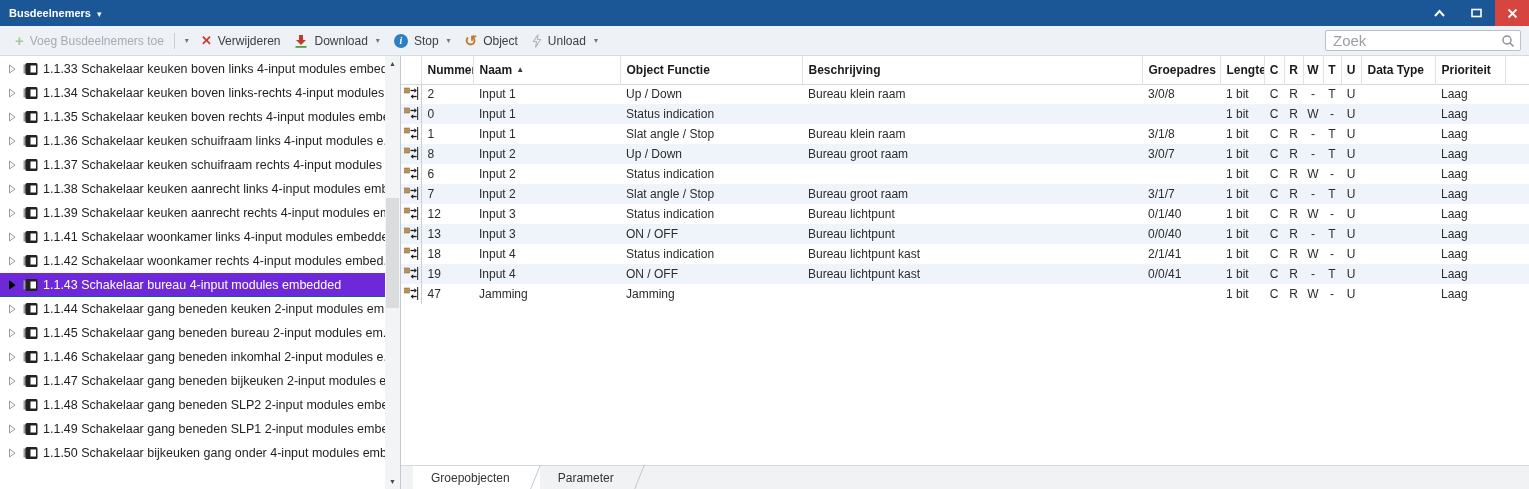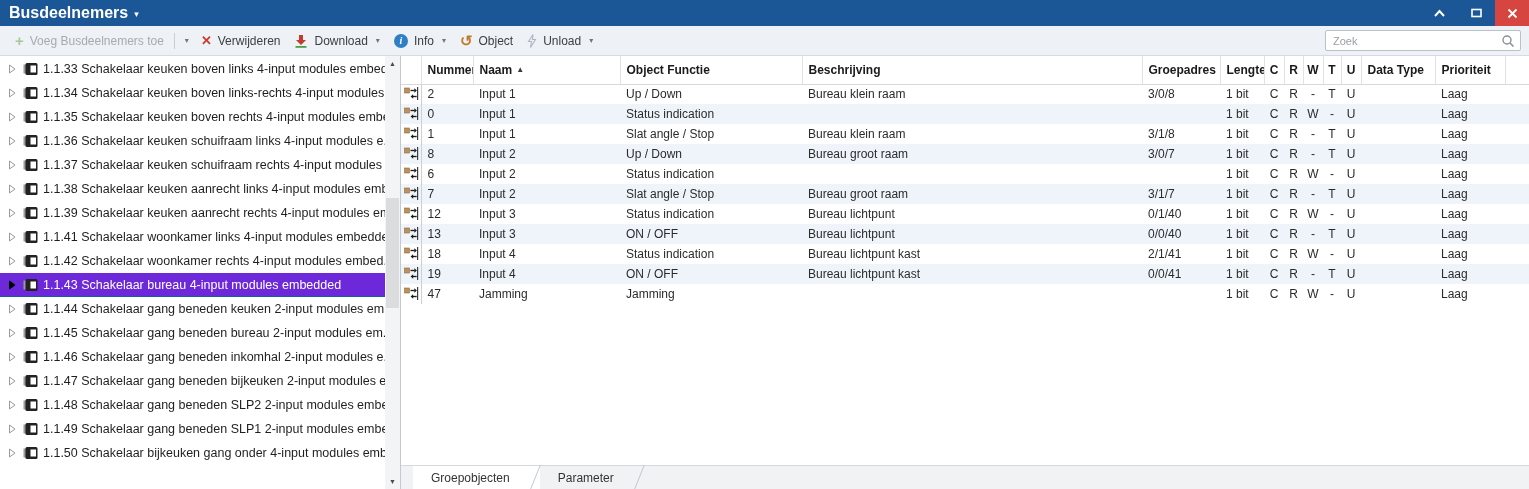--- a/index.html
+++ b/index.html
@@ -5,21 +5,21 @@
   * { box-sizing: border-box; }
   html,body { margin:0; padding:0; }
   body {
     width:1529px; height:489px; overflow:hidden; background:#fff;
     font-family:"Liberation Sans", sans-serif; font-size:12px; color:#2b2b2b;
     -webkit-font-smoothing:antialiased;
   }
   
   .titlebar { height:26px; background:#1b5796; display:flex; align-items:center; color:#fff; }
   .title-area { display:flex; align-items:center; gap:6px; padding-left:9px; cursor:default; }
-  .title-text { font-weight:bold; font-size:16px; }
+  .title-text { font-weight:bold; font-size:11px; }
   .title-caret { font-size:9px; margin-top:1px; }
   .win-controls { margin-left:auto; display:flex; height:26px; }
   .win-btn { width:37px; height:26px; display:flex; align-items:center; justify-content:center; }
   .win-btn.close { background:#d64540; width:34px; }
   
   .toolbar { height:30px; background:#eef2f7; border-bottom:1px solid #d5dbe2;
     display:flex; align-items:center; padding:0 8px; }
   .tb-btn { display:flex; align-items:center; gap:6px; height:24px; padding:0 7px;
     color:#3b4045; white-space:nowrap; }
   .tb-btn .glyph { font-weight:bold; }
@@ -30,21 +30,21 @@
   .glyph-reset { color:#c27b2c; font-size:15px; line-height:1; font-weight:bold; }
   .info-circle { width:14px; height:14px; border-radius:50%; background:#2f7fc4; color:#fff;
     display:flex; align-items:center; justify-content:center; font-size:10px; font-weight:bold;
     font-family:"Liberation Serif", serif; font-style:italic; }
   .caret { font-size:8px; color:#6f7780; margin-left:2px; }
   .tb-sep { width:1px; height:16px; background:#c9ced5; margin:0 3px; }
   .dd-only { padding:0 5px; }
   .searchbox { margin-left:auto; width:196px; height:21px; background:#fff;
     border:1px solid #b9c1cb; border-radius:2px; display:flex; align-items:center; padding:0 5px; }
   .searchbox input { border:none; outline:none; flex:1; font-family:"Liberation Sans",sans-serif;
-    font-size:11px; color:#333; background:transparent; min-width:0; }
+    font-size:15px; color:#333; background:transparent; min-width:0; }
   .searchbox input::placeholder { color:#9aa0a6; }
   
   .content { display:flex; height:433px; }
   .tree-panel { width:401px; border-right:1px solid #c3c9d0; position:relative; background:#fff; flex:none; }
   .tree { position:absolute; left:0; top:0; right:15px; bottom:0; padding-top:1px; overflow:hidden; }
   .tree-item { height:24px; display:flex; align-items:center; padding-left:7px; gap:5px;
     white-space:nowrap; overflow:hidden; font-size:12.5px; color:#1f1f1f; cursor:default; }
   .tree-item.selected { background:#6d28d9; color:#fff; border-bottom:1px solid #155e99; }
   .expander { width:11px; flex:none; display:flex; align-items:center; justify-content:center; }
   .expander svg polygon { fill:none; stroke:#9a9a9a; stroke-width:1; }
@@ -121,21 +121,21 @@
   <div class="tb-btn">
     <svg width="14" height="14" viewBox="0 0 14 14">
       <path d="M5,1 h4 v5 h3 l-5,5 -5,-5 h3 z" fill="#c23b2e"></path>
       <rect x="1.5" y="12" width="11" height="1.8" fill="#4f9e45"></rect>
     </svg>
     <span>Download</span>
     <span class="caret">▾</span>
   </div>
   <div class="tb-btn">
     <span class="info-circle">i</span>
-    <span>Info</span>
+    <span>Stop</span>
     <span class="caret">▾</span>
   </div>
   <div class="tb-btn">
     <span class="glyph glyph-reset">↺</span>
     <span>Object</span>
   </div>
   <div class="tb-btn">
     <svg width="10" height="14" viewBox="0 0 10 14">
       <path d="M6,0.5 L1.5,7.5 H4.5 L3.5,13.5 L8.5,5.5 H5.5 Z" fill="none" stroke="#aeb6bf" stroke-width="1.1"></path>
     </svg>

